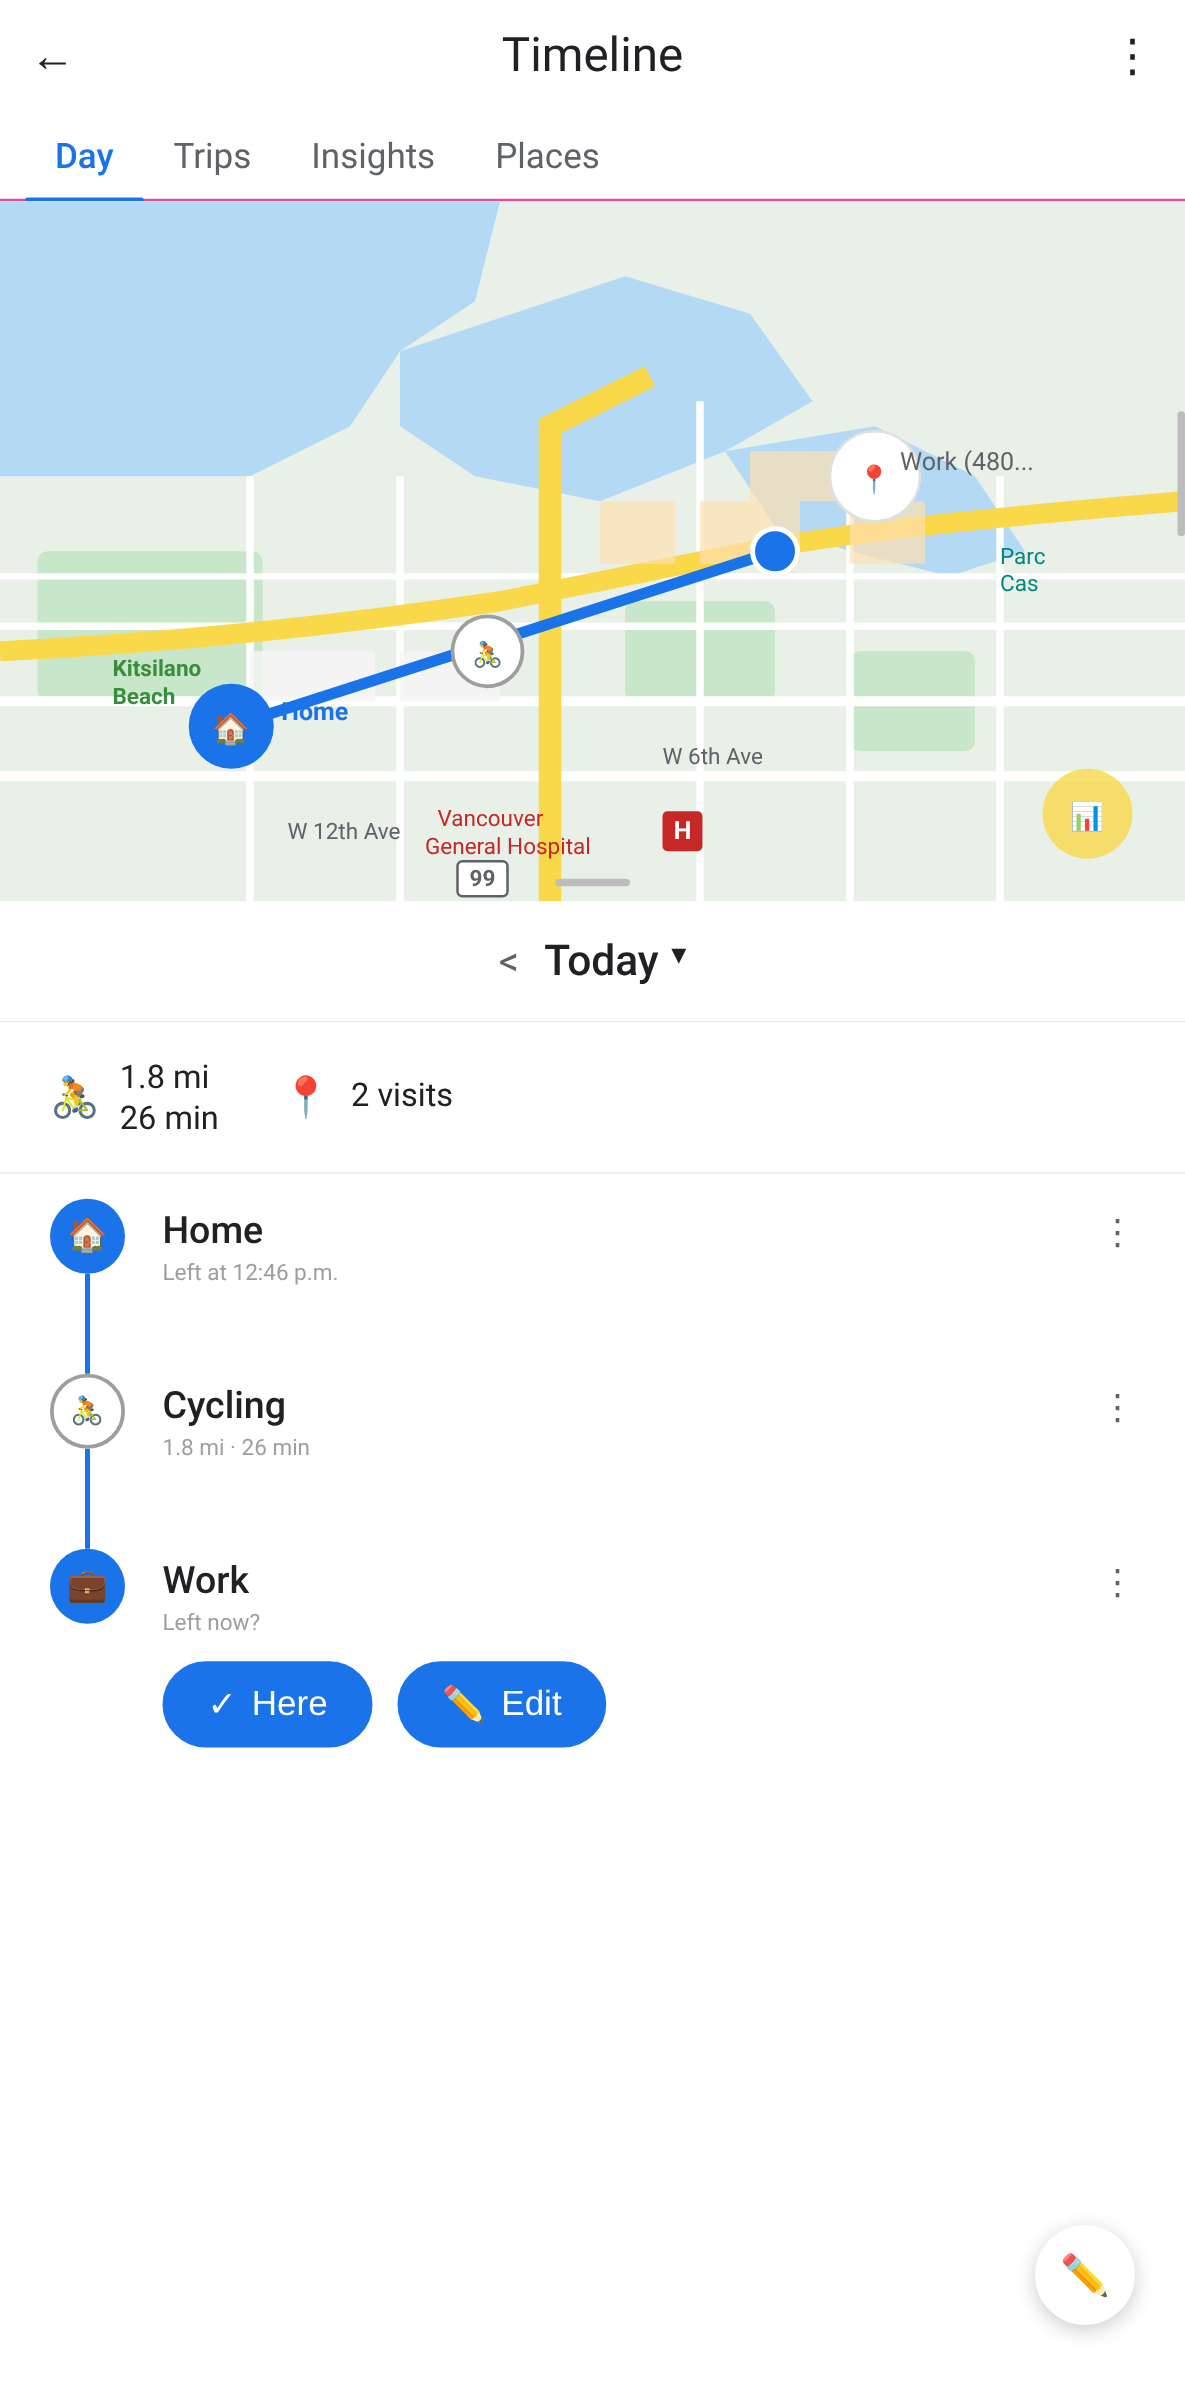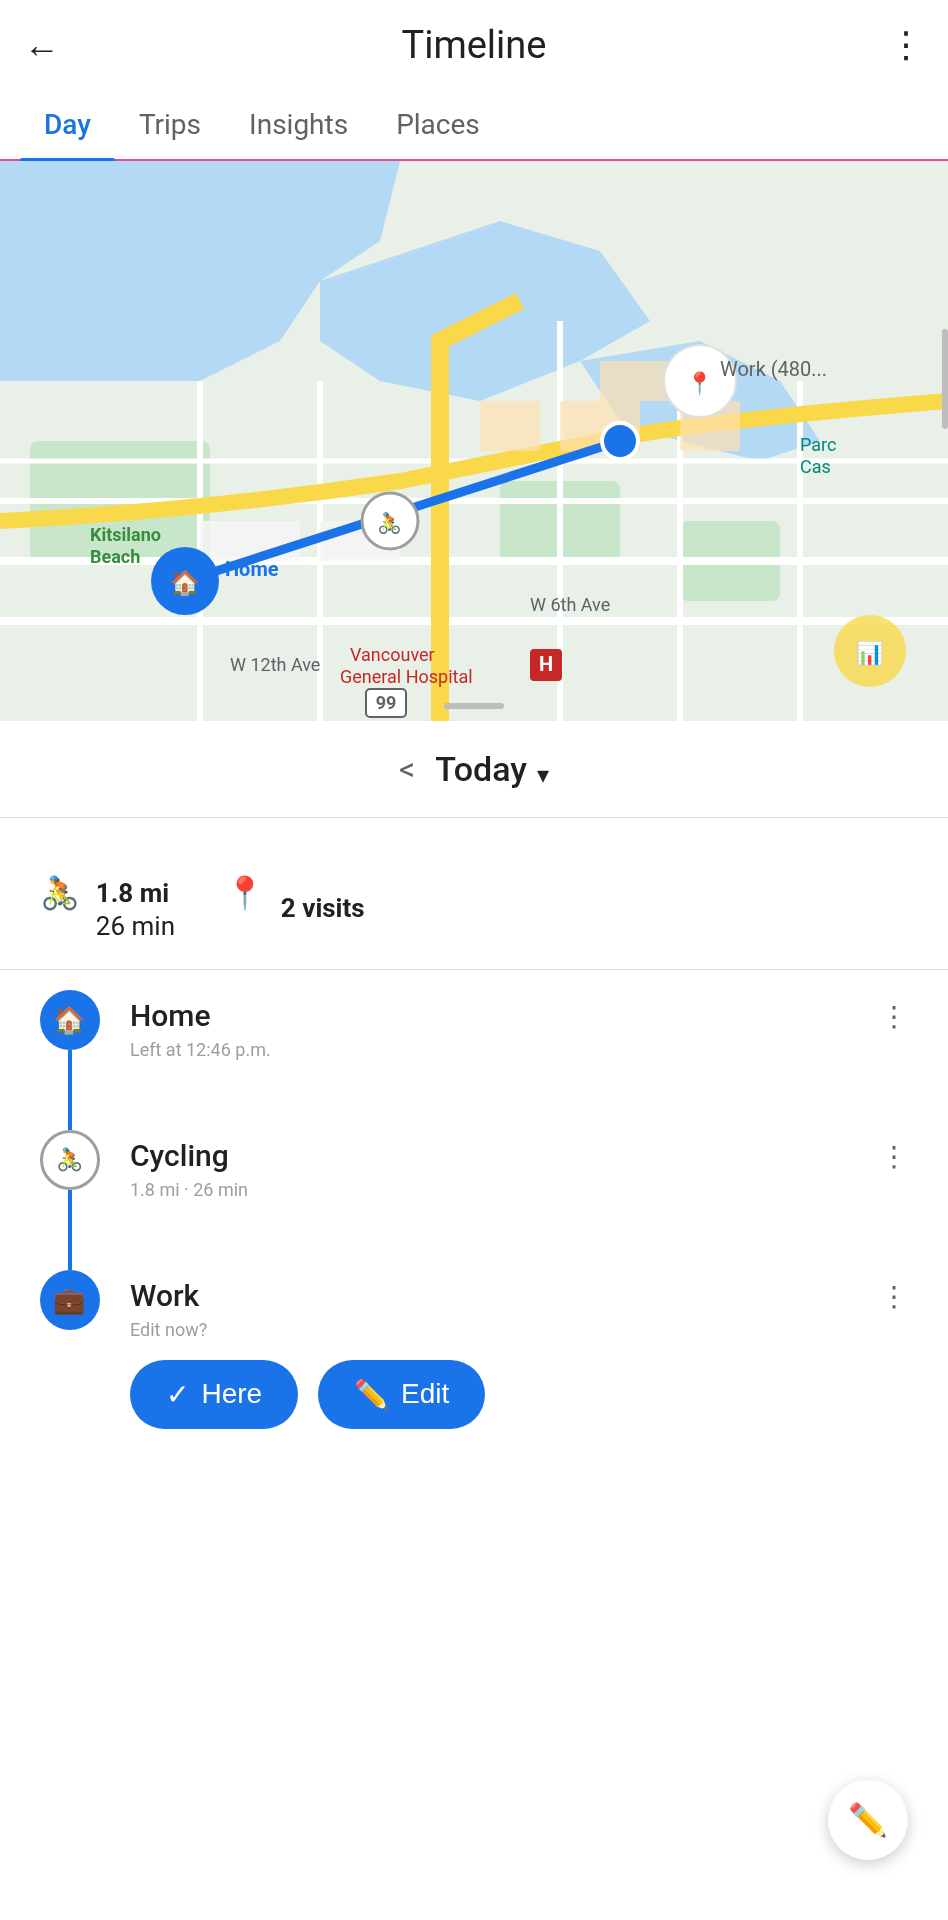--- a/index.html
+++ b/index.html
@@ -104,21 +104,21 @@
     .date-nav-arrow {
       font-size: 32px;
       color: #5f6368;
       cursor: pointer;
     }
     .date-nav-label {
       font-size: 34px;
       font-weight: 500;
       color: #202124;
       display: flex;
-      align-items: flex-end;
+      align-items: flex-start;
       gap: 10px;
       cursor: pointer;
     }
     .date-nav-label .dropdown-arrow {
       font-size: 24px;
       color: #202124;
     }
 
     
     .divider {
@@ -144,23 +144,22 @@
       font-size: 32px;
       color: #5f6368;
     }
     .stat-text {
       display: flex;
       flex-direction: column;
     }
     .stat-value {
       font-size: 26px;
       color: #202124;
-      font-weight: 700;
+      font-weight: 400;
       line-height: 1.3;
-      margin-top: 31px;
     }
     .stat-sub {
       font-size: 26px;
       color: #202124;
     }
 
     
     .timeline-container {
       background: #fff;
       padding: 20px 30px 0;
@@ -454,21 +453,21 @@
       <span class="timeline-more">⋮</span>
     </div>
   </div>
 
   <div style="display:flex; align-items:flex-start; position:relative; margin-bottom:0;">
     <div class="timeline-left" style="display:flex; flex-direction:column; align-items:center; width:80px;">
       <div class="timeline-icon blue-filled">💼</div>
     </div>
     <div class="timeline-content work-section" style="flex:1; padding:8px 40px 30px 20px; position:relative;">
       <div class="timeline-title">Work</div>
-      <div class="timeline-subtitle">Edit now?</div>
+      <div class="timeline-subtitle">Left now?</div>
       <span class="timeline-more">⋮</span>
       <div class="action-buttons">
         <button class="btn-here">
           <span>✓</span>
           <span>Here</span>
         </button>
         <button class="btn-edit">
           <span>✏️</span>
           <span>Edit</span>
         </button>

